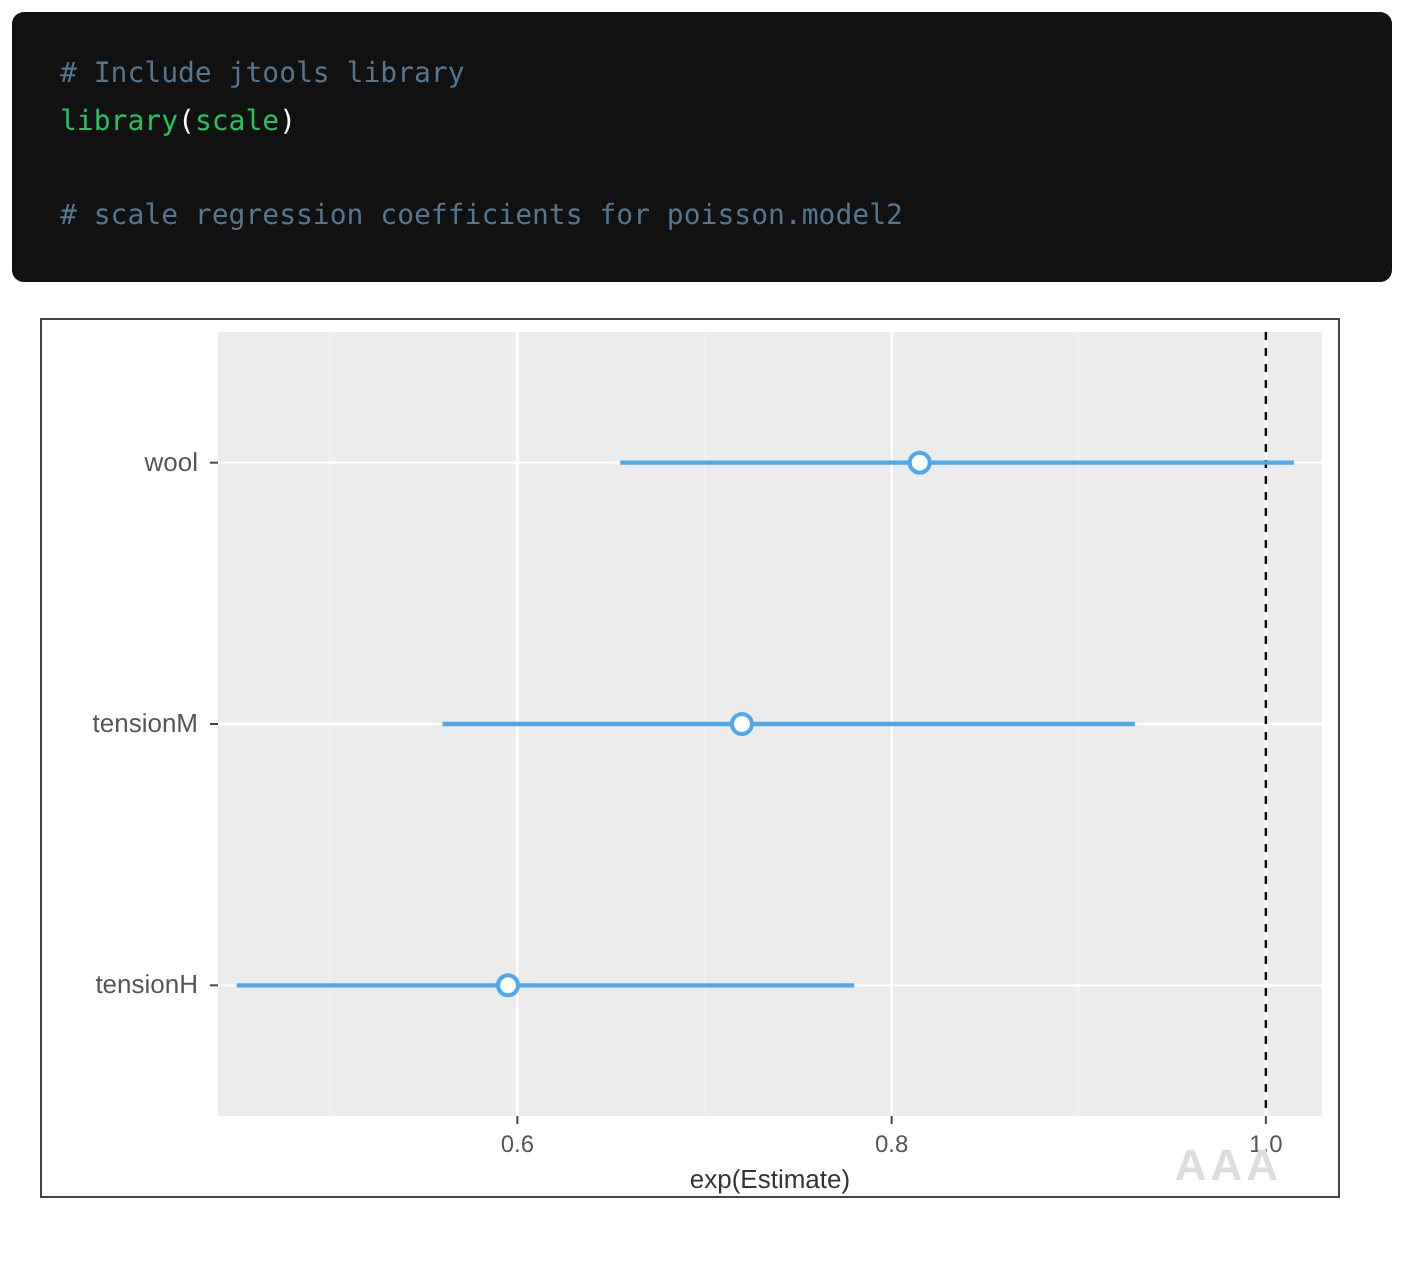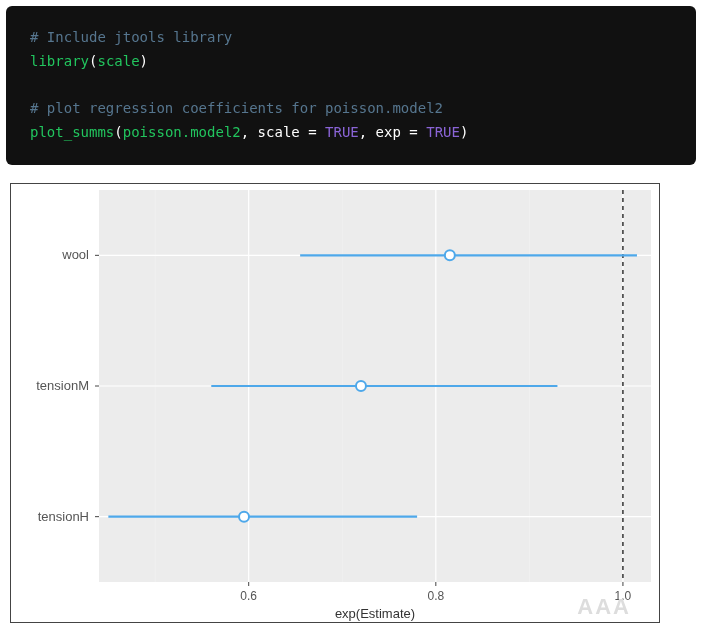--- a/index.html
+++ b/index.html
@@ -18,21 +18,21 @@
     font-size: 14px;
     line-height: 1.7;
     color: #ffffff;
     margin-bottom: 18px;
   }
   .tok-comment { color: #56768f; }
   .tok-ident   { color: #22c55e; }
   .tok-punct   { color: #ffffff; }
   .tok-const   { color: #8a64d6; }
   .chart-wrap {
-    margin: 0 4px;
+    margin: 0 14px;
   }
   .chart-svg {
     display: block;
     border: 1px solid #444;
     background: #ffffff;
   }
   .plot-bg   { fill: #ececec; }
   .grid-major { stroke: #ffffff; stroke-width: 1.2; }
   .grid-minor { stroke: #f4f4f4; stroke-width: 0.6; }
   .cat-label { font-size: 13px; fill: #555555; font-family: Arial, sans-serif; }
@@ -49,24 +49,21 @@
 
 <div class="code-block">
   <div>
     <span class="tok-comment"># Include jtools library</span>
   </div>
   <div>
     <span class="tok-ident">library</span><span class="tok-punct">(</span><span class="tok-ident">scale</span><span class="tok-punct">)</span>
   </div>
   <div>&nbsp;</div>
   <div>
-    <span class="tok-comment"># plot regression coefficients for poisson.model2</span>
-  </div>
-  <div>
-    <span class="tok-ident">plot_summs</span><span class="tok-punct">(</span><span class="tok-ident">poisson.model2</span><span class="tok-punct">, scale = </span><span class="tok-const">TRUE</span><span class="tok-punct">, exp = </span><span class="tok-const">TRUE</span><span class="tok-punct">)</span>
+    <span class="tok-comment"># scale regression coefficients for poisson.model2</span>
   </div>
 </div>
 
 <div class="chart-wrap">
 <svg class="chart-svg" id="chart-svg" width="650" height="440">
       <rect x="88" y="6" width="552" height="392" class="plot-bg"></rect>
       <line x1="144.13559322033896" x2="144.13559322033896" y1="6" y2="398" class="grid-minor"></line>
       <line x1="331.2542372881355" x2="331.2542372881355" y1="6" y2="398" class="grid-minor"></line>
       <line x1="518.3728813559321" x2="518.3728813559321" y1="6" y2="398" class="grid-minor"></line>
       <line x1="237.69491525423726" x2="237.69491525423726" y1="6" y2="398" class="grid-major"></line>

